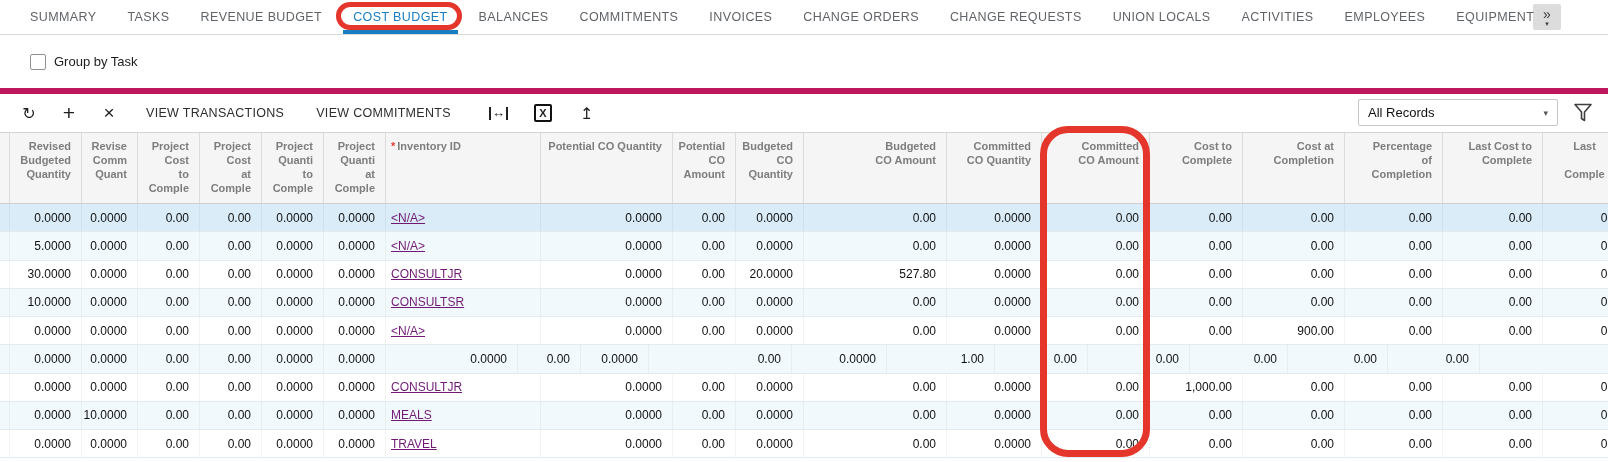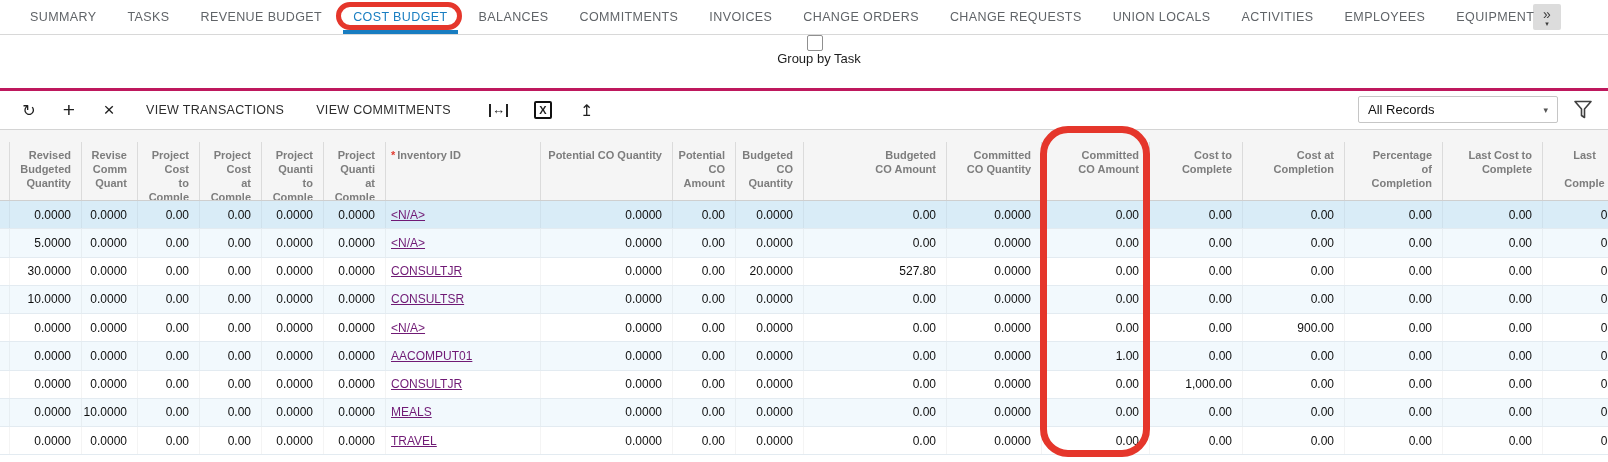--- a/index.html
+++ b/index.html
@@ -15,21 +15,21 @@
   .tab.active::after{content:"";position:absolute;left:-10px;right:-10px;bottom:0;height:4px;background:#187dc1;}
   .tab-oval{position:absolute;left:-17px;right:-14px;top:2px;bottom:4px;border:5px solid #e5362b;
             border-radius:17px;pointer-events:none;}
   .tab-overflow{position:absolute;right:47px;top:4px;width:28px;height:26px;background:#dcdcdc;
             border-radius:2px;display:flex;flex-direction:column;align-items:center;justify-content:center;
             cursor:pointer;color:#3c3c3c;}
   .tab-overflow .chev{font-size:14px;line-height:13px;}
   .tab-overflow .car{font-size:7px;line-height:6px;}
 
   
-  .filter-row{height:53px;display:flex;align-items:center;padding-left:30px;border-bottom:3px solid #be185d;flex-direction:column;}
+  .filter-row{height:53px;display:flex;align-items:center;padding-left:30px;border-bottom:6px solid #be185d;}
   .checkbox{width:14px;height:14px;border:1px solid #8f8f8f;border-radius:2px;background:#fff;
             margin-right:8px;cursor:pointer;flex:none;}
   .filter-row .lbl{font-size:13px;color:#1c1c1c;}
 
   
   .toolbar{height:38px;display:flex;align-items:center;padding-left:12px;position:relative;background:#fff;}
   .tbtn{display:flex;align-items:center;justify-content:center;height:28px;cursor:pointer;color:#1f1f1f;flex:none;}
   .icon-btn{width:34px;}
   .refresh{font-size:16px;}
   .plus{font-size:21px;font-weight:300;margin-left:6px;}
@@ -45,21 +45,21 @@
             padding:0 9px;font-size:13px;color:#111;cursor:pointer;box-sizing:border-box;}
   .records-box .caret{font-size:9px;color:#555;}
   .funnel{position:absolute;right:15px;top:9px;cursor:pointer;}
 
   
   .grid{position:relative;}
   .ghead,.grow{display:flex;width:1635px;}
   .ghead{height:72px;background:#f5f5f5;border-top:1px solid #d4d4d4;border-bottom:1px solid #cfcfcf;
          box-sizing:border-box;}
   .hcell{box-sizing:border-box;flex:none;padding:6px 10px 0 2px;text-align:right;font-size:11px;
-         font-weight:bold;color:#7d7d7d;line-height:14px;border-right:1px solid #dbdbdb;overflow:hidden;cursor:pointer;margin-top:12px;}
+         font-weight:bold;color:#7d7d7d;line-height:14px;border-right:1px solid #dbdbdb;overflow:hidden;cursor:pointer;}
   .hcell.left{text-align:left;padding-left:5px;}
   .hcell.center{text-align:center;}
   .grow{height:28.25px;box-sizing:border-box;border-bottom:1px solid #e3ebf1;background:#fff;}
   .grow.alt{background:#f2f9fd;}
   .grow.sel{background:#d9ecf7;}
   .cell{box-sizing:border-box;flex:none;display:flex;align-items:center;justify-content:flex-end;
         padding-right:10px;font-size:12px;color:#0f0f0f;border-right:1px solid rgba(0,0,0,.045);overflow:hidden;}
   .cell.left{justify-content:flex-start;padding-left:5px;padding-right:2px;}
   .cell-link{color:#701a75;text-decoration:underline;cursor:pointer;}
   .req{color:#e03c31;margin-right:2px;}
@@ -340,23 +340,20 @@
           <div class="cell c18">0.00</div>
         </div>
         <div class="grow alt">
           <div class="cell c0"></div>
           <div class="cell c1">0.0000</div>
           <div class="cell c2">0.0000</div>
           <div class="cell c3">0.00</div>
           <div class="cell c4">0.00</div>
           <div class="cell c5">0.0000</div>
           <div class="cell c6">0.0000</div>
-          <div class="cell c7 left">
-            <a class="cell-link">AACOMPUT01</a>
-          </div>
           <div class="cell c8">0.0000</div>
           <div class="cell c9">0.00</div>
           <div class="cell c10">0.0000</div>
           <div class="cell c11">0.00</div>
           <div class="cell c12">0.0000</div>
           <div class="cell c13">1.00</div>
           <div class="cell c14">0.00</div>
           <div class="cell c15">0.00</div>
           <div class="cell c16">0.00</div>
           <div class="cell c17">0.00</div>

